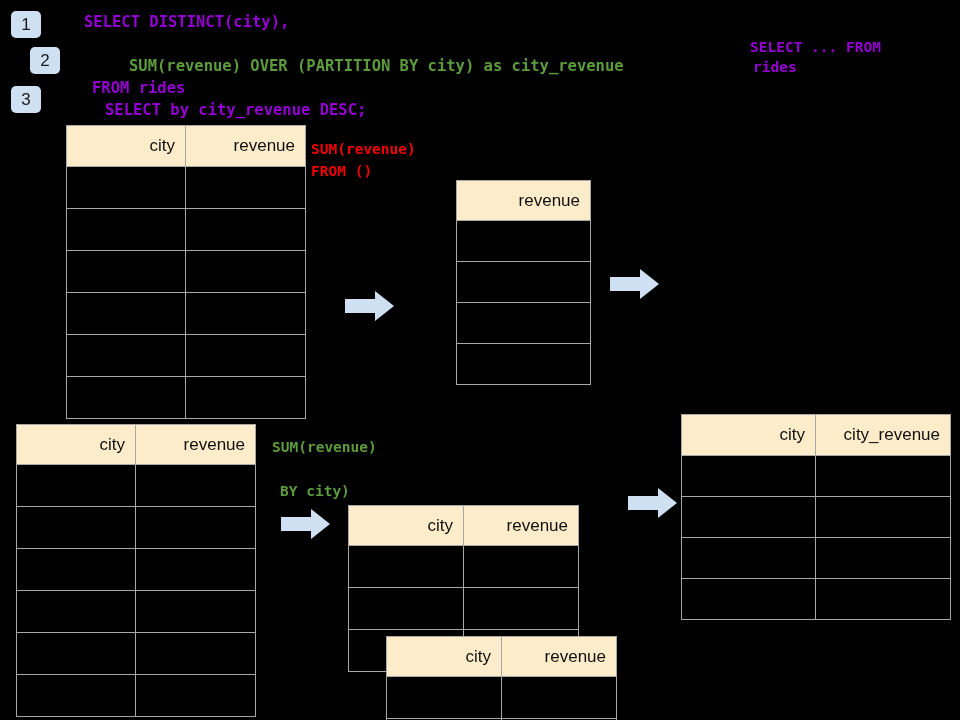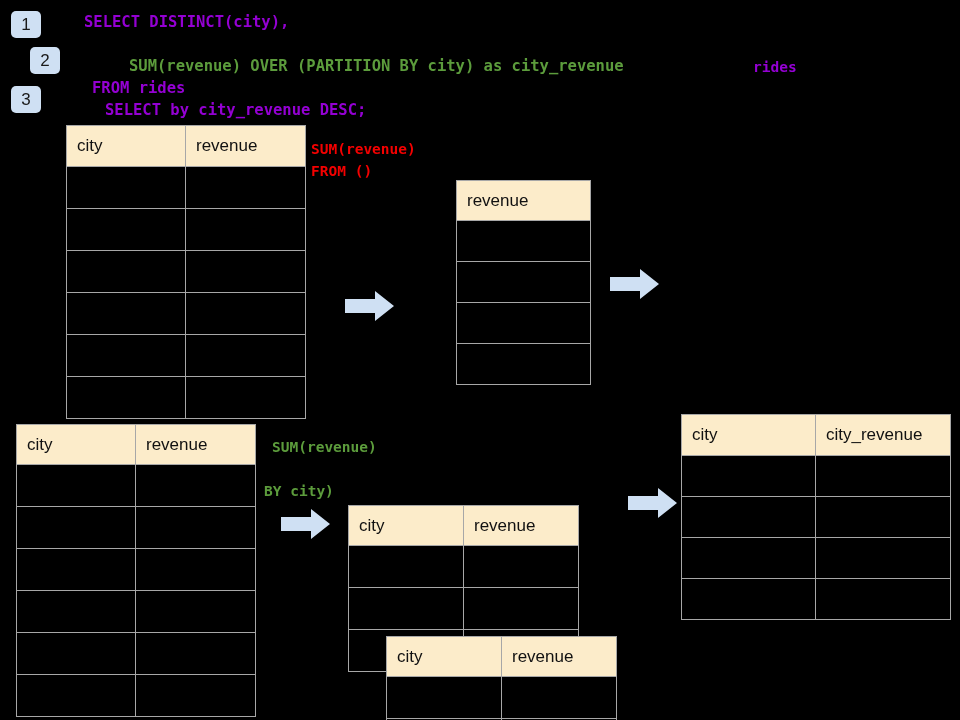--- a/index.html
+++ b/index.html
@@ -15,21 +15,21 @@
   .code{position:absolute;font-family:"DejaVu Sans Mono", monospace;
         font-size:15.5px;line-height:22px;white-space:pre;font-weight:bold;}
   .c-purple{color:#9400d3;}
   .c-red{color:#f40000;}
   .c-green{color:#5c9c3c;}
 
   .note{position:absolute;font-family:"DejaVu Sans Mono", monospace;
         font-size:14.5px;line-height:22px;white-space:pre;font-weight:bold;}
 
   
-  .tbl{position:absolute;border-collapse:collapse;table-layout:fixed;background:#000;}
+  .tbl{position:absolute;border-collapse:collapse;table-layout:fixed;background:#000;text-align:right;}
   .tbl td{border:1px solid #a7a7a7;background:#000;padding:0;}
   .tbl td.hd{background:#fcecca;color:#111;font-size:17px;
              font-family:"Liberation Sans", sans-serif;padding:0 10px;
              border:1px solid #a7a7a7;}
 
   
   .arrow{position:absolute;}
 </style>
 </head>
 <body>
@@ -38,27 +38,28 @@
 
   <div class="badge" style="left:11px;top:11px;">1</div>
   <div class="badge" style="left:30px;top:47px;">2</div>
   <div class="badge" style="left:11px;top:86px;">3</div>
 
   <div class="code c-purple" style="left:84px;top:11px;">SELECT DISTINCT(city),</div>
   <div class="code c-green" style="left:129px;top:55px;">SUM(revenue) OVER (PARTITION BY city) as city_revenue</div>
   <div class="code c-purple" style="left:92px;top:77px;">FROM rides</div>
   <div class="code c-purple" style="left:105px;top:99px;">SELECT by city_revenue DESC;</div>
 
+  <div class="note c-purple" style="left:750px;top:36px;">SELECT ... FROM</div>
   <div class="note c-purple" style="left:753px;top:56px;">rides</div>
 
   <div class="note c-red" style="left:311px;top:138px;">SUM(revenue)</div>
   <div class="note c-red" style="left:311px;top:160px;">FROM ()</div>
 
   <div class="note c-green" style="left:272px;top:436px;">SUM(revenue)</div>
-  <div class="note c-green" style="left:264px;top:480px;">BY city)</div>
+  <div class="note c-green" style="left:280px;top:480px;">BY city)</div>
 
   <table class="tbl" style="left:66px;top:125px;width:239px;">
     <colgroup>
         <col style="width:119px">
         <col style="width:120px">
       </colgroup>
     <tbody>
         <tr>
       <td class="hd" style="height:40px">city</td>
       <td class="hd" style="height:40px">revenue</td>

